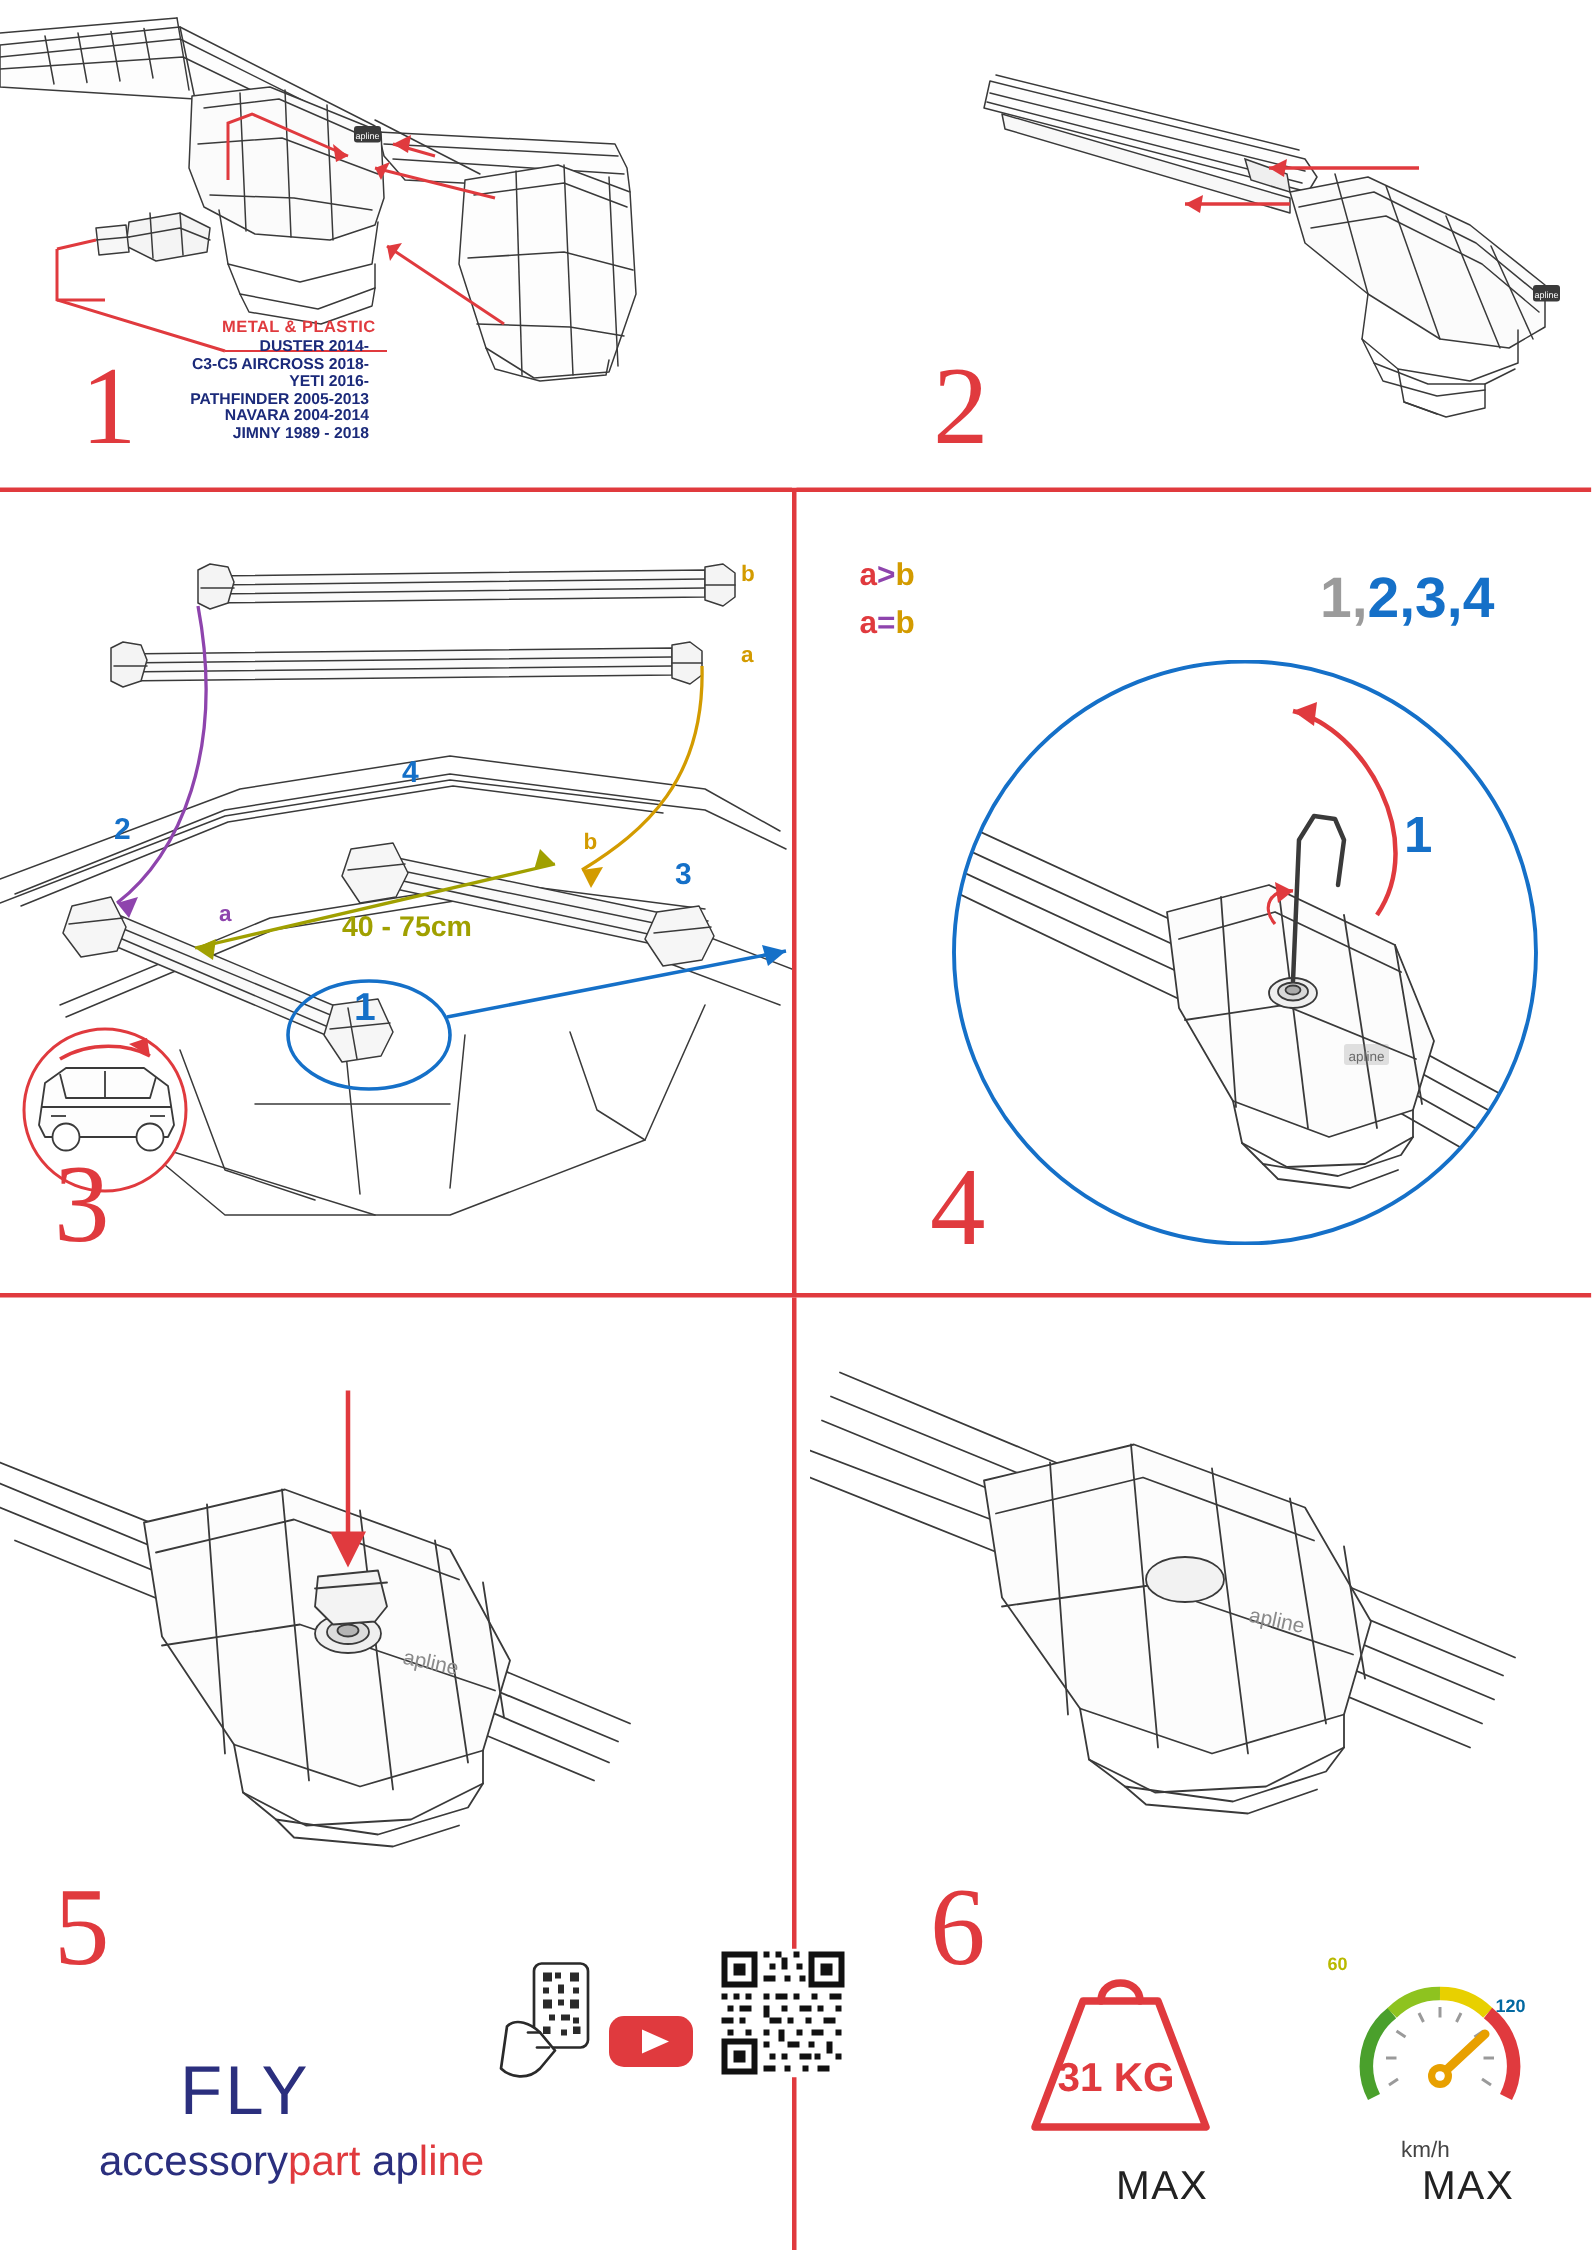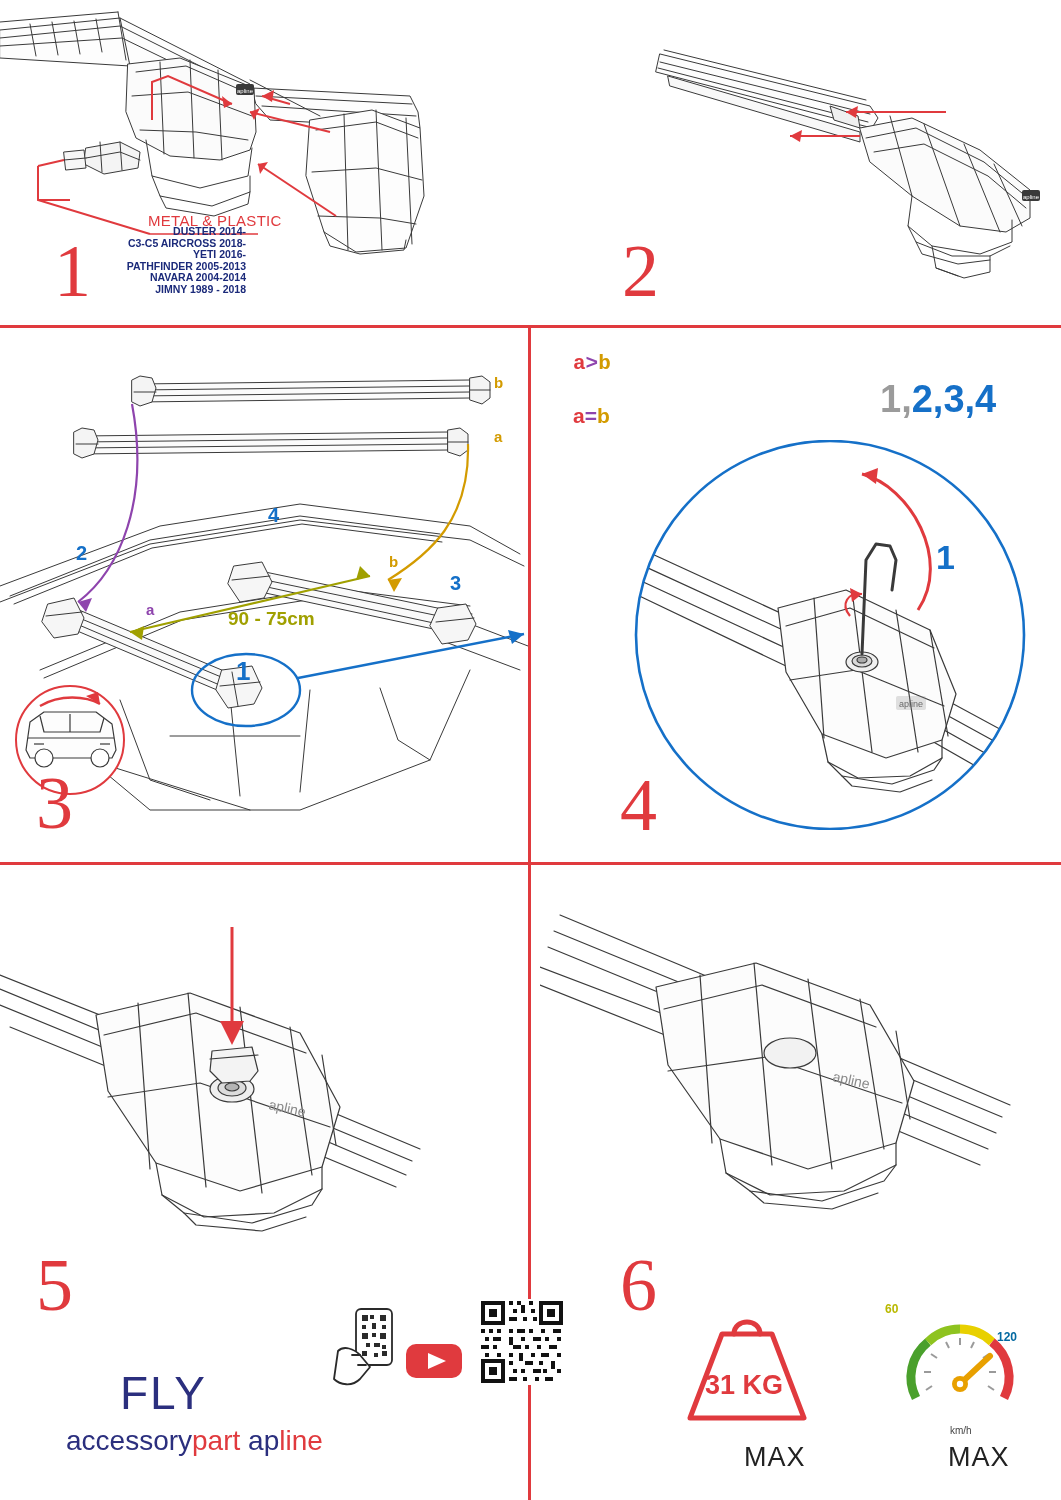--- a/index.html
+++ b/index.html
@@ -37,22 +37,22 @@
     letter-spacing: 0;
   }
   
   .panel { position: absolute; }
   .panel svg { display: block; }
 
   
   .metal-title {
     position: absolute;
     color: #e03a3e;
-    font-size: 15px;
-    font-weight: normal;
+    font-size: 11px;
+    font-weight: bold;
     letter-spacing: .3px;
     white-space: nowrap;
   }
   .metal-list {
     position: absolute;
     color: #1b2a7a;
     font-size: 10.5px;
     font-weight: bold;
     line-height: 11.5px;
     text-align: right;
@@ -130,24 +130,23 @@
   .gauge-num {
     position: absolute;
     font-size: 12px;
     font-weight: bold;
     color: #b9b900;
     white-space: nowrap;
   }
   .gauge-num.red { color: #0369a1; }
   .kmh {
     position: absolute;
-    font-size: 10px;
+    font-size: 15px;
     color: #444;
     white-space: nowrap;
-    margin-left: 16px;
   }
 </style>
 </head>
 <body>
 
 <div id="sheet">
 
   <div class="hdiv" style="top:325px;"></div>
   <div class="hdiv" style="top:862px;"></div>
   <div class="vdiv" style="top:328px;height:534px;left:528px;"></div>
@@ -386,27 +385,27 @@
         <path d="M40 366 C 60 354 86 356 100 364" stroke="#e03a3e" stroke-width="2.4" fill="none"></path>
         <polygon points="100,364 86,356 98,352" fill="#e03a3e"></polygon>
       </g>
     </svg>
   </div>
 
   <div class="lbl-small lbl-orange" style="left:494px;top:374px;">b</div>
   <div class="lbl-small lbl-orange" style="left:494px;top:428px;">a</div>
   <div class="lbl-small lbl-purple" style="left:146px;top:601px;">a</div>
   <div class="lbl-small lbl-orange" style="left:389px;top:553px;">b</div>
-  <div class="dim-label" style="left:228px;top:608px;">90 - 75cm</div>
+  <div class="dim-label" style="left:228px;top:608px;">40 - 75cm</div>
   <div class="bignum-blue" style="left:236px;top:656px;font-size:26px;">1</div>
   <div class="bignum-blue" style="left:76px;top:542px;font-size:20px;">2</div>
   <div class="bignum-blue" style="left:450px;top:572px;font-size:20px;">3</div>
   <div class="bignum-blue" style="left:268px;top:504px;font-size:20px;">4</div>
 
-  <div class="ab-line" style="left:573px;top:352px;font-family:Liberation Mono, monospace;">
+  <div class="ab-line" style="left:573px;top:372px;">
     <span class="ab-a">a</span><span class="ab-op">&gt;</span><span class="ab-b">b</span>
   </div>
   <div class="ab-line" style="left:573px;top:404px;">
     <span class="ab-a">a</span><span class="ab-op">=</span><span class="ab-b">b</span>
   </div>
 
   <div class="stepnum" style="left:36px;top:766px;font-size:74px;">3</div>
 
   <div class="panel" style="left:600px;top:440px;width:461px;height:390px;">
     <svg width="461" height="390" viewBox="0 0 461 390">

